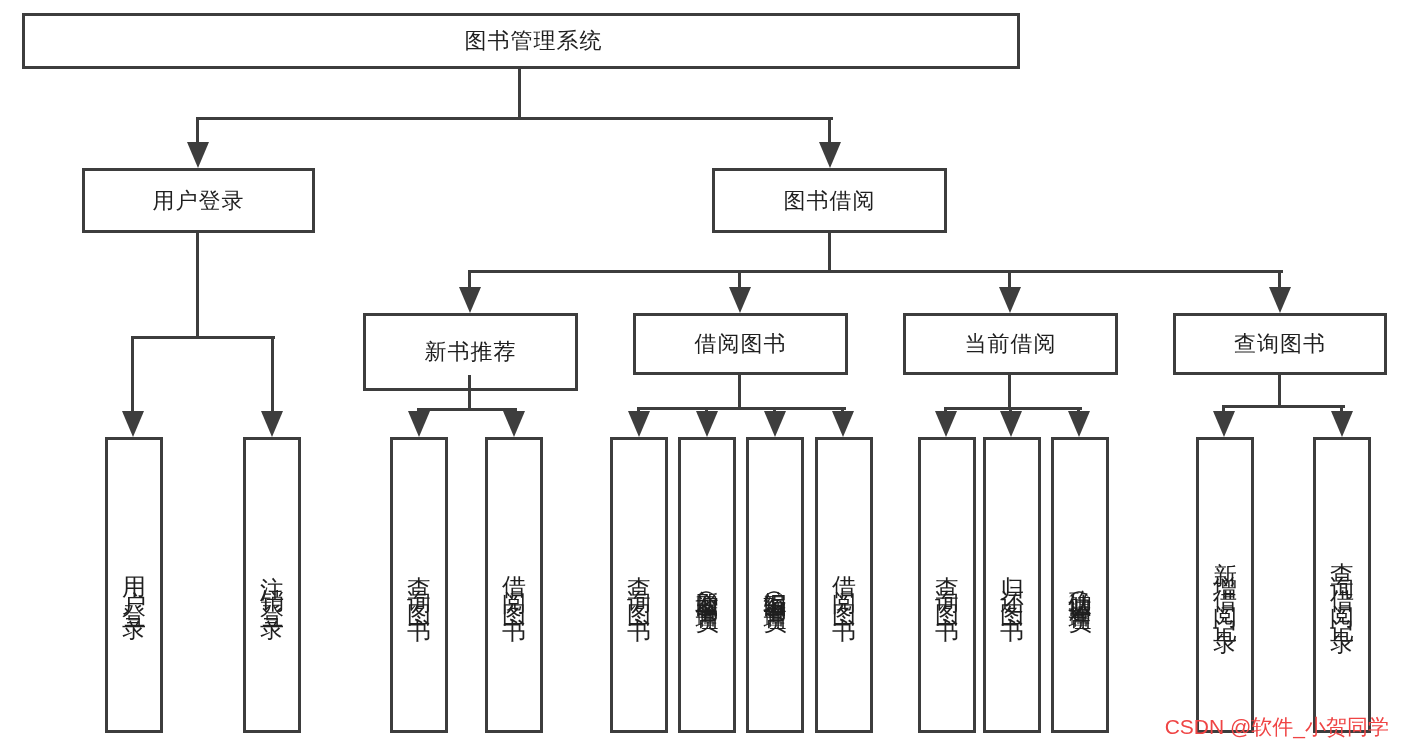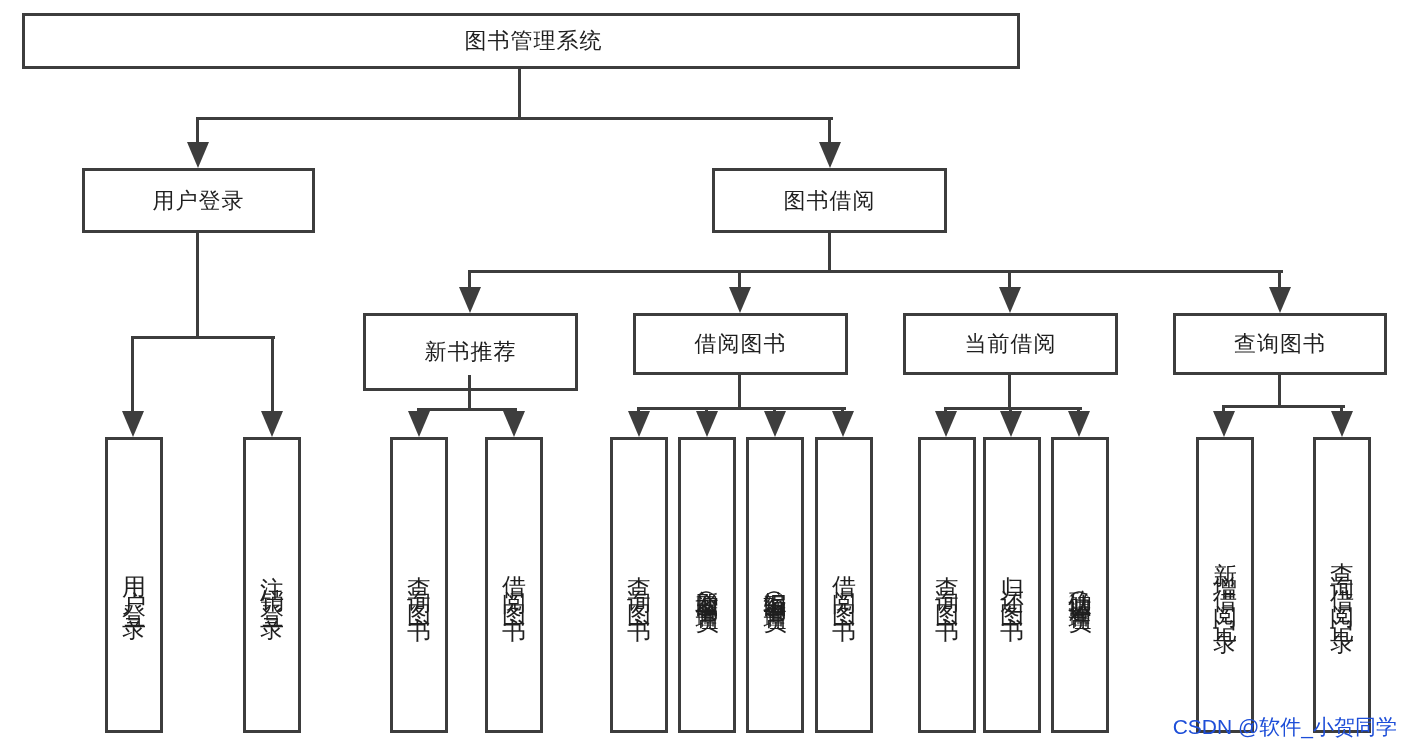--- a/index.html
+++ b/index.html
@@ -52,23 +52,23 @@
   .ln{position:absolute;background:var(--line);}
   
   .ah{
     position:absolute;width:0;height:0;
     border-left:11px solid transparent;
     border-right:11px solid transparent;
     border-top:26px solid var(--line);
   }
   .watermark{
     position:absolute;
-    right:8px;bottom:6px;
+    right:16px;bottom:6px;
     font-size:21px;
-    color:#1d4ed8;
+    color:#ef4444;
     white-space:nowrap;
   }
 </style>
 </head>
 <body>
 
 <div class="stage">
 
   <div class="node" style="left:22px;top:13px;width:998px;height:56px;padding-left:25px;">
     <span class="hlabel">图书管理系统</span>

